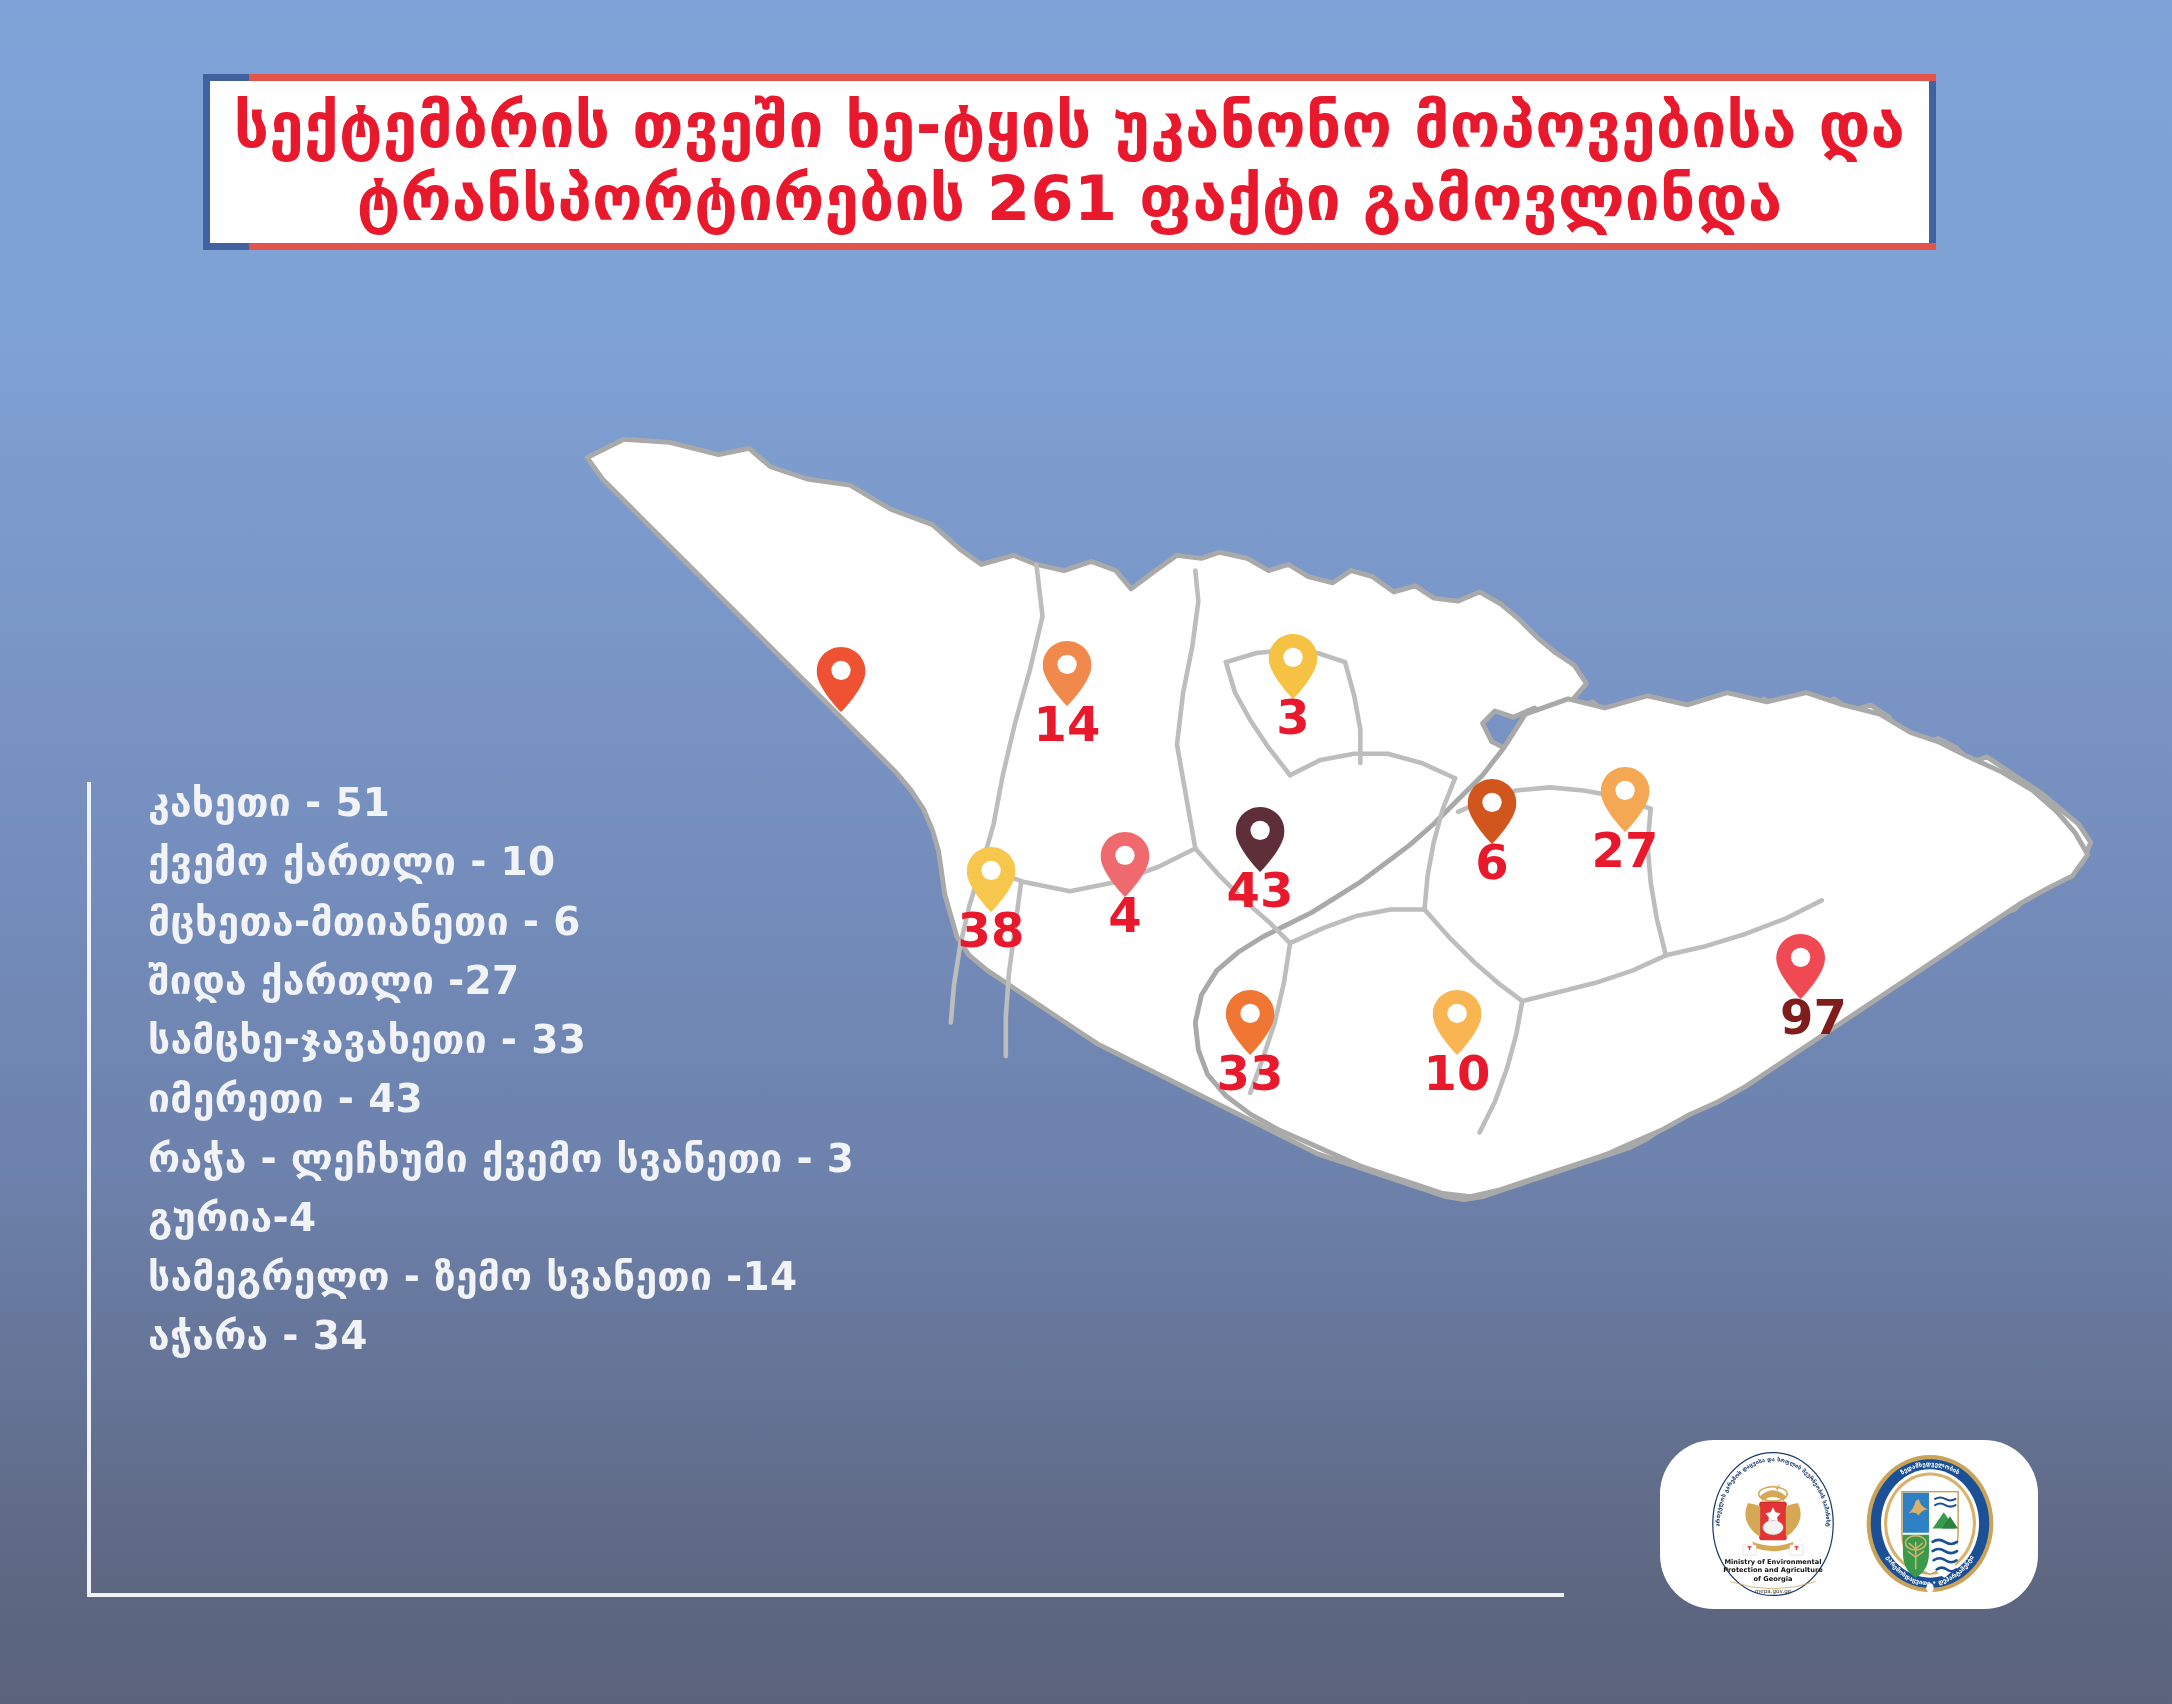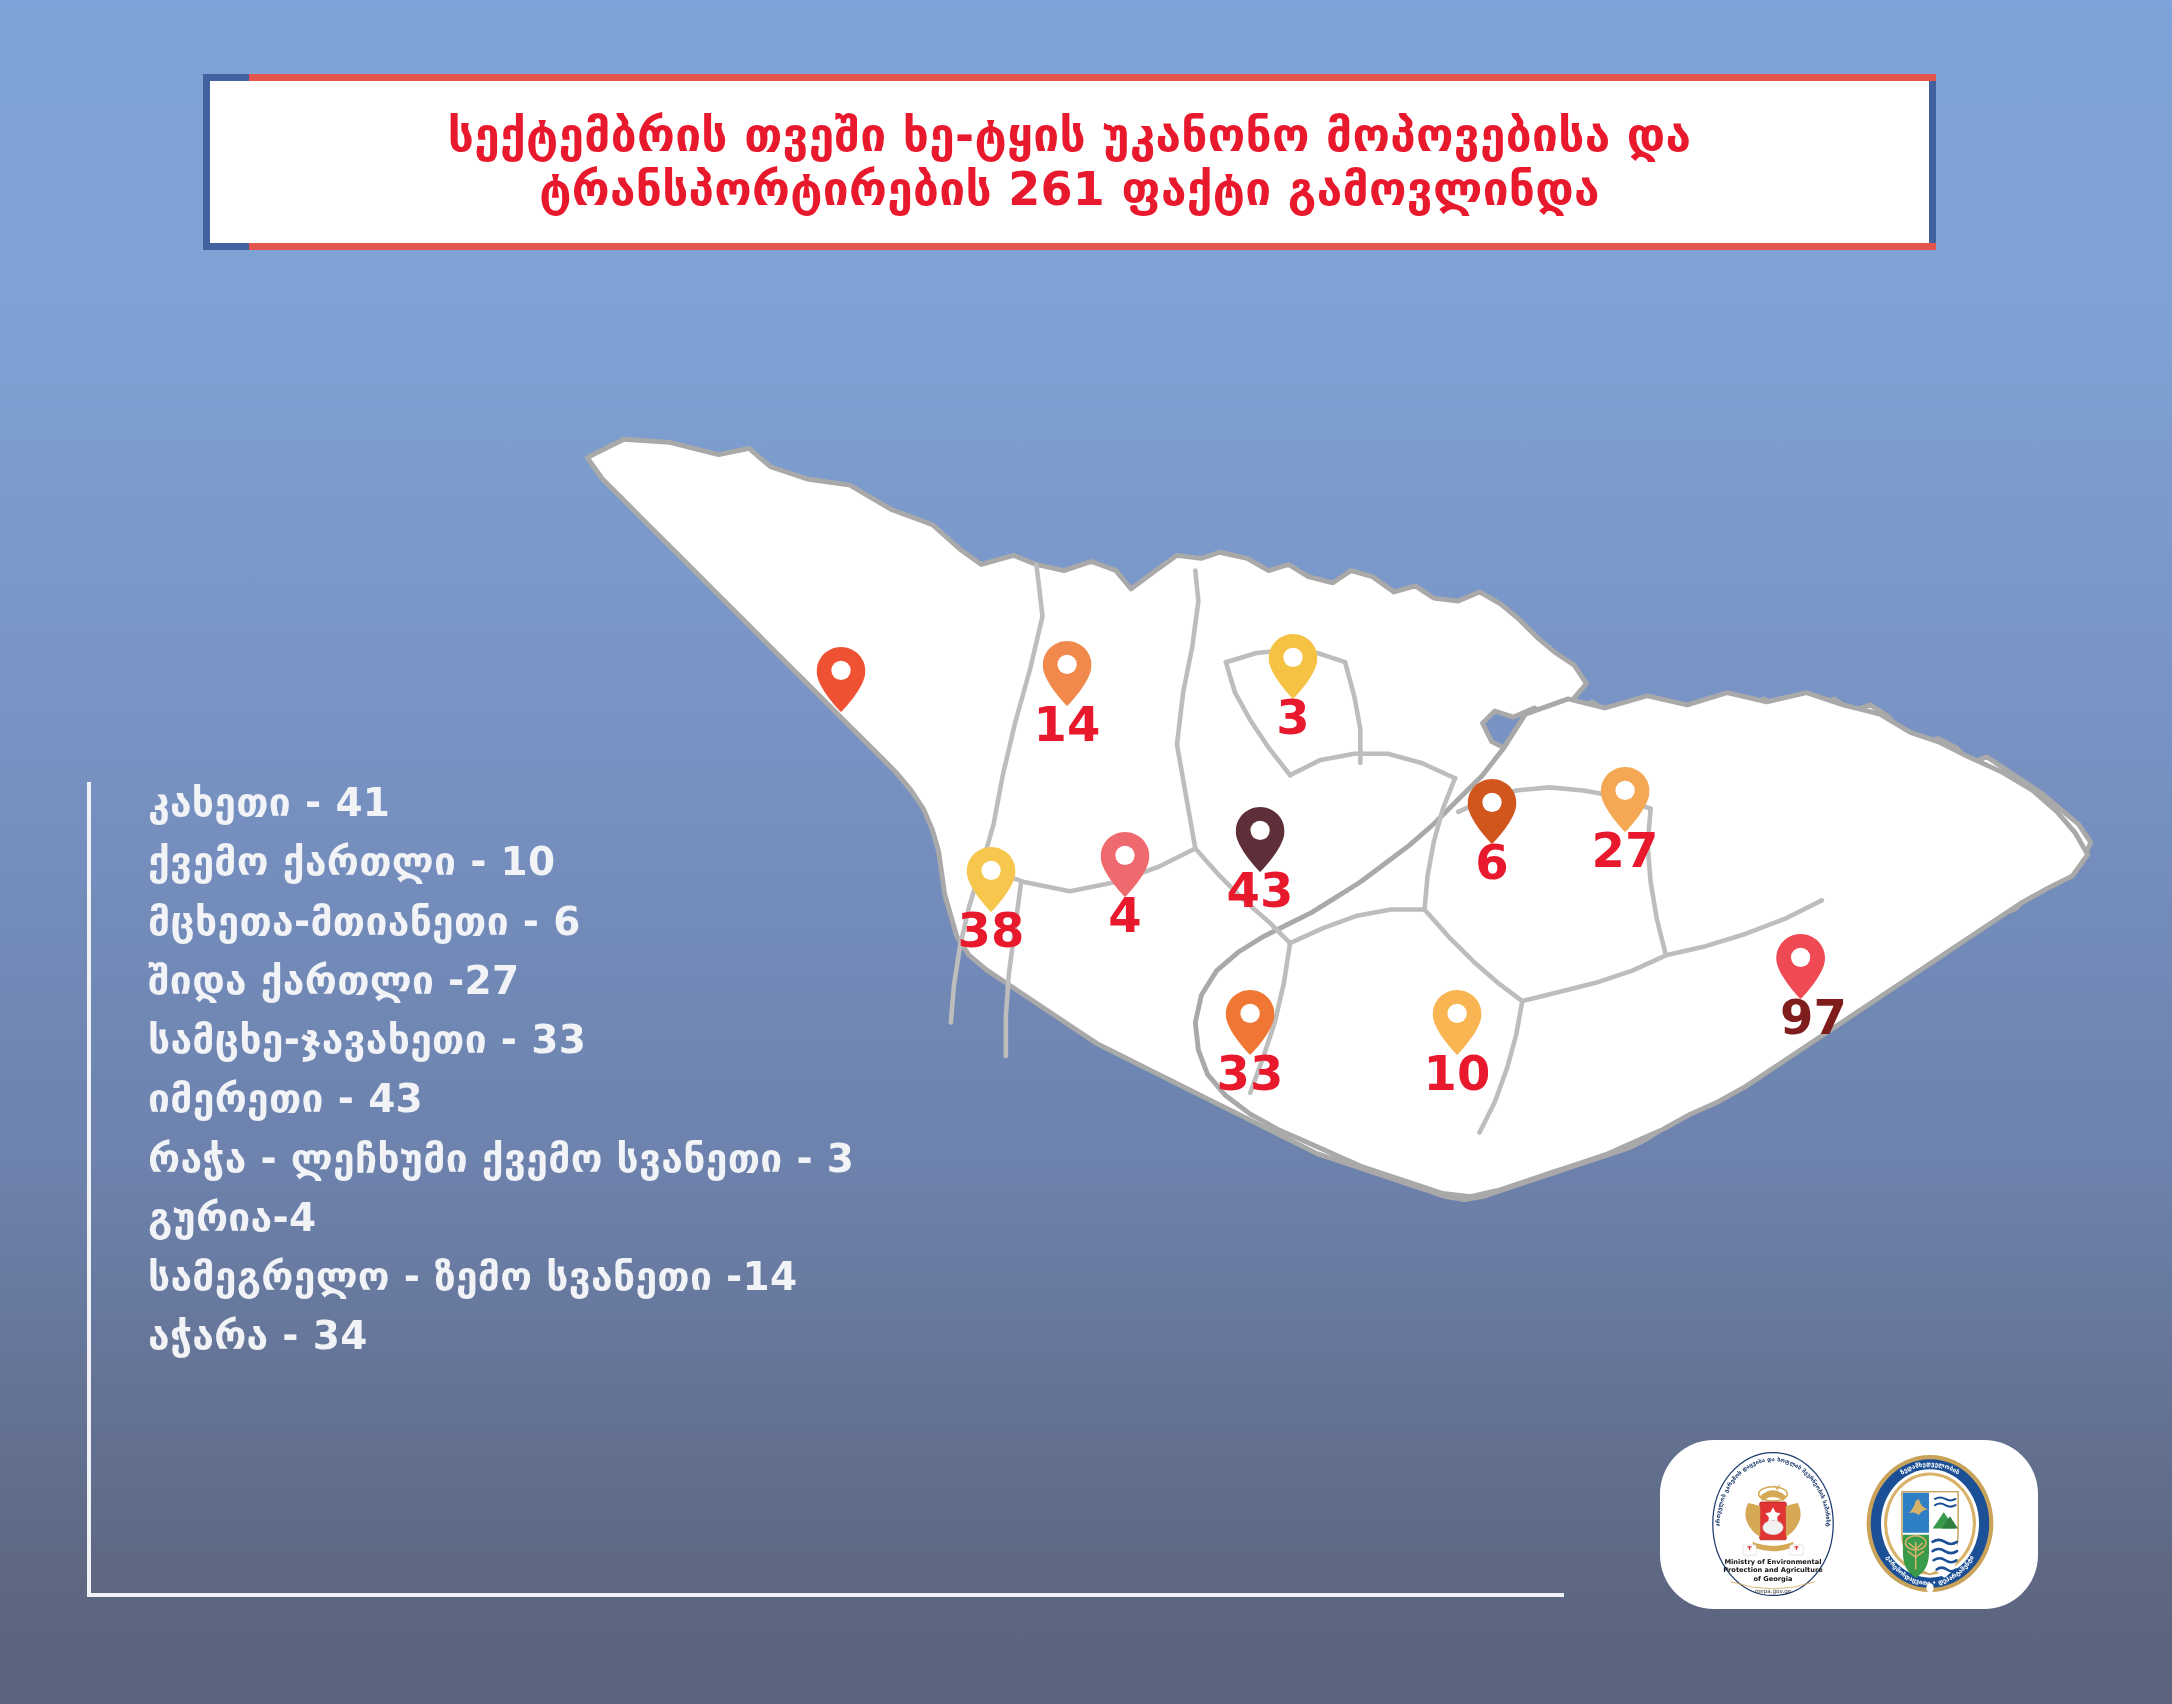--- a/index.html
+++ b/index.html
@@ -19,21 +19,21 @@
     border-top:7.2px solid #41629f;
     border-bottom:7.2px solid #41629f;
     display:flex; flex-direction:column; align-items:center; justify-content:center;
   }
   #title-banner::before, #title-banner::after {
     content:""; position:absolute; left:39px; right:-7.2px; height:7.2px; background:#e2544c;
   }
   #title-banner::before { top:-7.2px; }
   #title-banner::after  { bottom:-7.2px; }
   .title-line {
-    color:#e8192c; font-weight:bold; font-size:46px; line-height:1.18;
+    color:#e8192c; font-weight:bold; font-size:62px; line-height:1.18;
     letter-spacing:0.3px; white-space:nowrap; text-align:center;
   }
 
   
   #legend-bracket {
     position:absolute; left:87px; top:782px; width:1477px; height:815px;
     border-left:4.6px solid #f0f2f5;
     border-bottom:4.6px solid #f0f2f5;
     pointer-events:none;
   }
@@ -205,21 +205,21 @@
           <path d="M24 0C10.7 0 0 10.7 0 24c0 16 24 40 24 40s24-24 24-40C48 10.7 37.3 0 24 0z" fill="#ef4a54"></path>
           <circle cx="24" cy="23" r="9.5" fill="#ffffff"></circle>
         </svg>
         <div class="pin-value" style="color: #7f1d1d; margin-left: 25px;">97</div>
       </div>
     </div>
 </div>
 
 <div id="legend-bracket"></div>
 <div id="legend-list">
-    <div class="legend-item">კახეთი -  41</div>
+    <div class="legend-item">კახეთი -  51</div>
     <div class="legend-item">ქვემო ქართლი - 10</div>
     <div class="legend-item">მცხეთა-მთიანეთი - 6</div>
     <div class="legend-item">შიდა ქართლი -27</div>
     <div class="legend-item">სამცხე-ჯავახეთი - 33</div>
     <div class="legend-item">იმერეთი - 43</div>
     <div class="legend-item">რაჭა - ლეჩხუმი ქვემო სვანეთი - 3</div>
     <div class="legend-item">გურია-4</div>
     <div class="legend-item">სამეგრელო - ზემო სვანეთი -14</div>
     <div class="legend-item">აჭარა - 34</div>
   </div>

